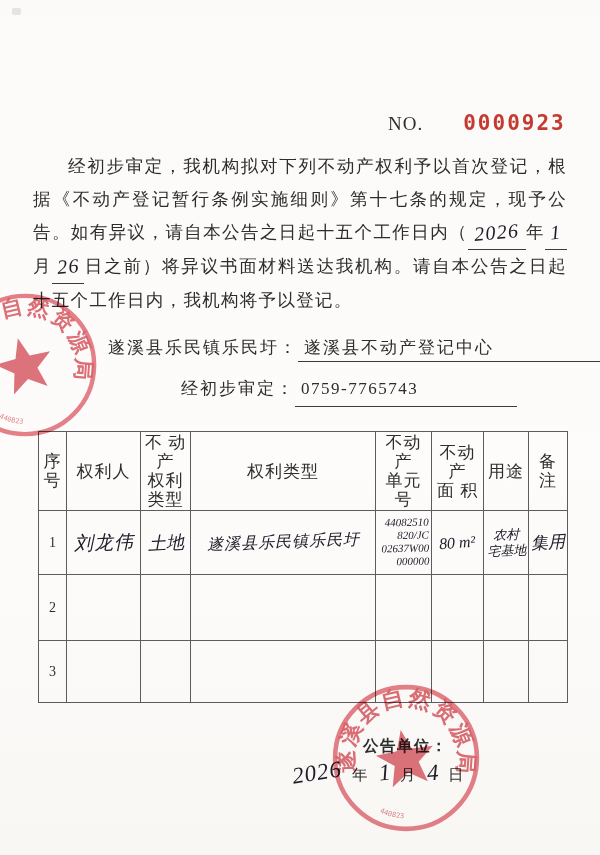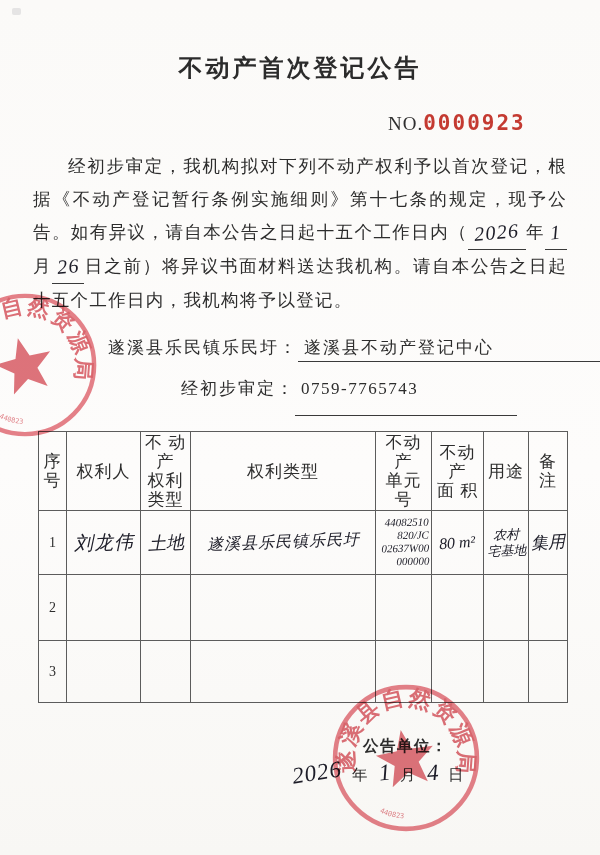--- a/index.html
+++ b/index.html
@@ -5,35 +5,35 @@
   html,body{margin:0;padding:0;}
   body{width:600px;height:855px;font-family:"Liberation Serif","DejaVu Serif",serif;}
   .page{position:relative;width:600px;height:855px;background:linear-gradient(180deg,#fbfaf8 0%,#fdfcfb 55%,#f8f7f4 100%);overflow:hidden;}
 
   .corner-mark{position:absolute;left:12px;top:8px;width:9px;height:7px;background:rgba(150,150,158,0.22);border-radius:2px;}
 
   .title{position:absolute;top:52px;left:0;width:100%;text-align:center;font-size:24px;font-weight:bold;letter-spacing:3px;color:#2b2b2b;}
 
   .doc-no{position:absolute;left:388px;top:111px;font-size:19px;white-space:nowrap;}
   .doc-no .prefix{color:#2f2f2f;letter-spacing:1px;}
-  .doc-no .digits{color:#c43a31;font-family:"DejaVu Sans Mono",monospace;font-weight:bold;font-size:21px;letter-spacing:2px;}
+  .doc-no .digits{color:#c43a31;font-family:"DejaVu Sans Mono",monospace;font-weight:bold;font-size:21px;letter-spacing:2px;margin-left:40px;}
 
   .body-text{position:absolute;left:33px;top:150px;width:534px;font-size:17.5px;line-height:33px;letter-spacing:1.3px;text-align:justify;text-indent:2em;color:#2d2d2d;}
 
   .hw{font-style:italic;color:#1d1d28;font-family:"Liberation Serif",serif;}
   .fill{display:inline-block;border-bottom:1.5px solid #3a3a3a;text-align:center;text-indent:0;vertical-align:baseline;}
   .fill .hw{display:inline-block;font-size:20px;line-height:18px;transform:rotate(-5deg) translateY(1px);}
   .fill-year{width:58px;}
   .fill-month{width:22px;}
   .fill-day{width:32px;}
 
   .addr-line{position:absolute;left:108px;top:336px;font-size:17px;letter-spacing:2px;color:#2d2d2d;white-space:nowrap;}
   .addr-line .value{display:inline-block;min-width:322px;border-bottom:1.5px solid #3a3a3a;padding:0 4px 2px 6px;}
   .contact-line{position:absolute;left:181px;top:377px;font-size:17px;letter-spacing:2px;color:#2d2d2d;white-space:nowrap;}
-  .contact-line .value{display:inline-block;min-width:212px;border-bottom:1.5px solid #3a3a3a;padding:0 4px 16px 6px;letter-spacing:1.5px;}
+  .contact-line .value{display:inline-block;min-width:212px;border-bottom:1.5px solid #3a3a3a;padding:0 4px 7px 6px;letter-spacing:1.5px;}
 
   table.registry{position:absolute;left:38px;top:431px;width:529px;border-collapse:collapse;table-layout:fixed;}
   table.registry th,table.registry td{border:1.6px solid #5c5c5c;text-align:center;vertical-align:middle;padding:1px 2px;overflow:hidden;}
   table.registry th{font-weight:normal;font-size:17px;letter-spacing:1px;color:#2d2d2d;white-space:pre-line;line-height:19px;height:44px;}
   .row-data{height:64px;}
   .row-empty-2{height:66px;}
   .row-empty-3{height:62px;}
   td.serial{font-size:14px;color:#2d2d2d;}
   td .hw-cell{display:inline-block;font-style:italic;color:#20202b;}
   .hw-holder{font-size:19px;transform:rotate(-2deg);letter-spacing:1px;}
@@ -57,21 +57,20 @@
   .seal-left{left:-52px;top:288px;width:154px;height:154px;}
   .seal-bottom{left:327px;top:679px;width:158px;height:158px;}
 </style>
 </head>
 <body>
 
 <div class="page">
 
   <div class="corner-mark"></div>
 
-  <div class="title">不动产首次登记公告</div>
 
   <div class="doc-no">
     <span class="prefix">NO.</span><span class="digits">0000923</span>
   </div>
 
   <div class="body-text">
     <span>经初步审定，我机构拟对下列不动产权利予以首次登记，根据《不动产登记暂行条例实施细则》第十七条的规定，现予公告。如有异议，请自本公告之日起十五个工作日内（</span><span class="fill fill-year"><span class="hw">2026</span></span><span>年</span><span class="fill fill-month"><span class="hw">1</span></span><span>月</span><span class="fill fill-day"><span class="hw">26</span></span><span>日之前）将异议书面材料送达我机构。请自本公告之日起十五个工作日内，我机构将予以登记。</span>
   </div>
 
   <div class="addr-line">

